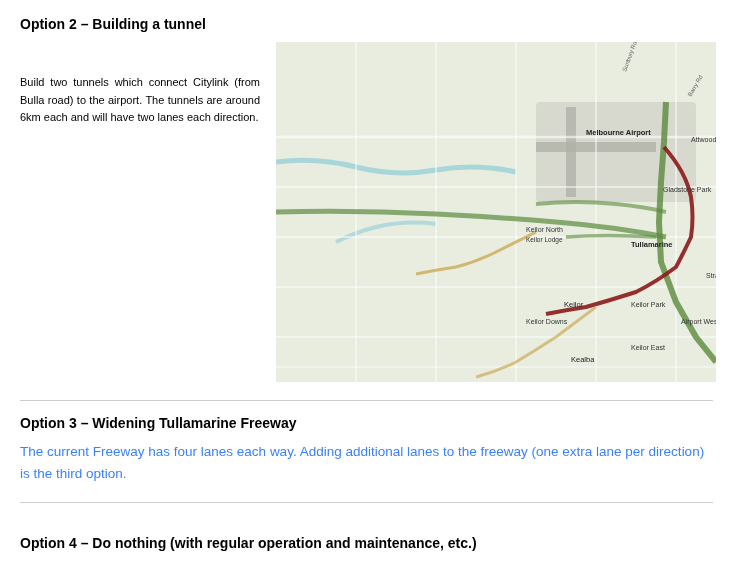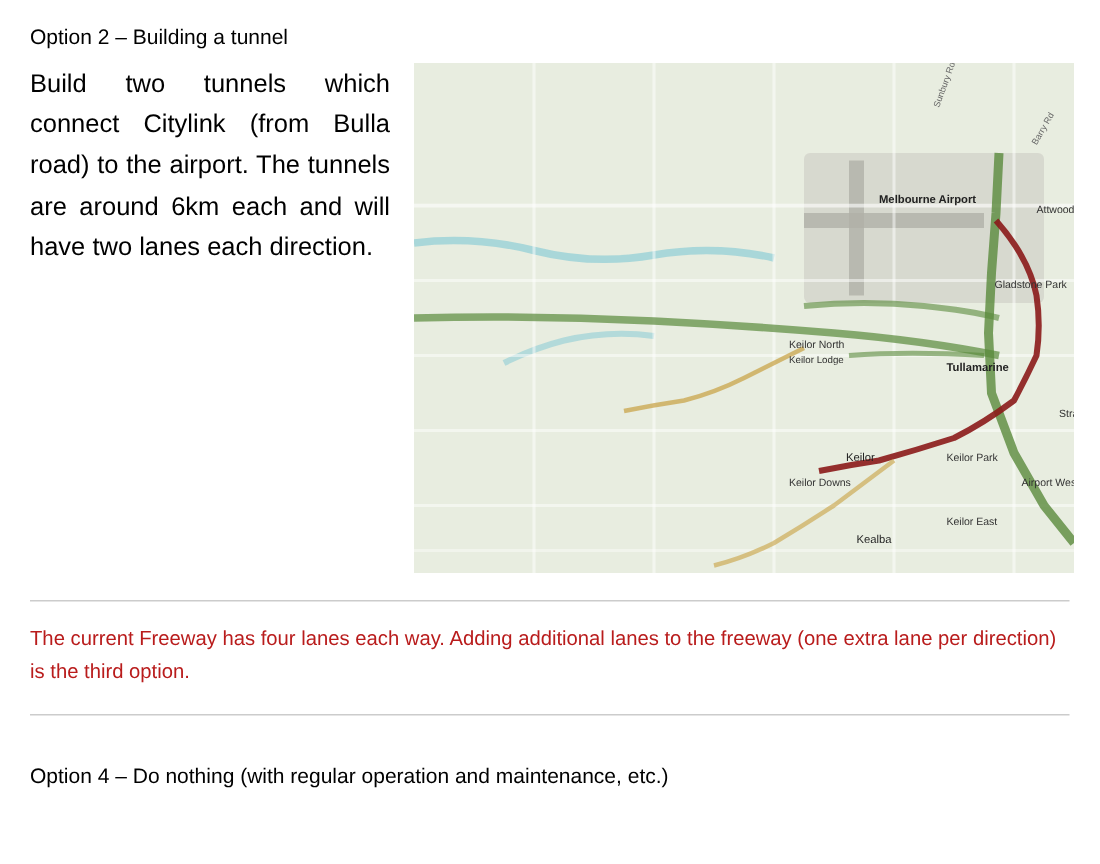--- a/index.html
+++ b/index.html
@@ -9,34 +9,35 @@
       background: #fff;
       color: #000;
       width: 733px;
       min-height: 576px;
       padding: 16px 20px;
     }
     .section {
       margin-bottom: 18px;
     }
     .section-title {
-      font-weight: normal;
+      font-weight: bold;
       font-size: 14px;
       margin-bottom: 10px;
     }
     .content-block {
       display: flex;
       gap: 16px;
       align-items: flex-start;
     }
     .text-col {
       flex: 0 0 240px;
-      font-size: 17px;
+      font-size: 11px;
       line-height: 1.6;
       text-align: justify;
+      margin-top: 32px;
     }
     .map-col {
       flex: 1;
     }
     .map-placeholder {
       width: 440px;
       height: 340px;
       background: #e8e8e0;
       position: relative;
       overflow: hidden;
@@ -47,21 +48,21 @@
       height: 340px;
     }
     .divider {
       border: none;
       border-top: 1px solid #ccc;
       margin: 14px 0;
     }
     .option3-text {
       font-size: 13.5px;
       line-height: 1.6;
-      color: #b91c1c;
+      color: #3b82f6;
       margin-bottom: 4px;
     }
     .option4-section {
       margin-top: 32px;
     }
     .option4-body {
       font-size: 13.5px;
       line-height: 1.6;
       margin-top: 8px;
     }
@@ -160,20 +161,21 @@
           <text x="415" y="55" font-size="6" fill="#666" font-family="Arial" transform="rotate(-60, 415, 55)">Barry Rd</text>
         </svg>
       </div>
     </div>
   </div>
 </div>
 
 <hr class="divider">
 
 <div class="section">
+  <div class="section-title">Option 3 – Widening Tullamarine Freeway</div>
   <p class="option3-text">
     <span>The current Freeway has four lanes each way. Adding additional lanes to the freeway (one extra lane per direction) is the third option.</span>
   </p>
 </div>
 
 <hr class="divider">
 
 <div class="section option4-section">
   <div class="section-title">Option 4 – Do nothing (with regular operation and maintenance, etc.)</div>
 </div>

